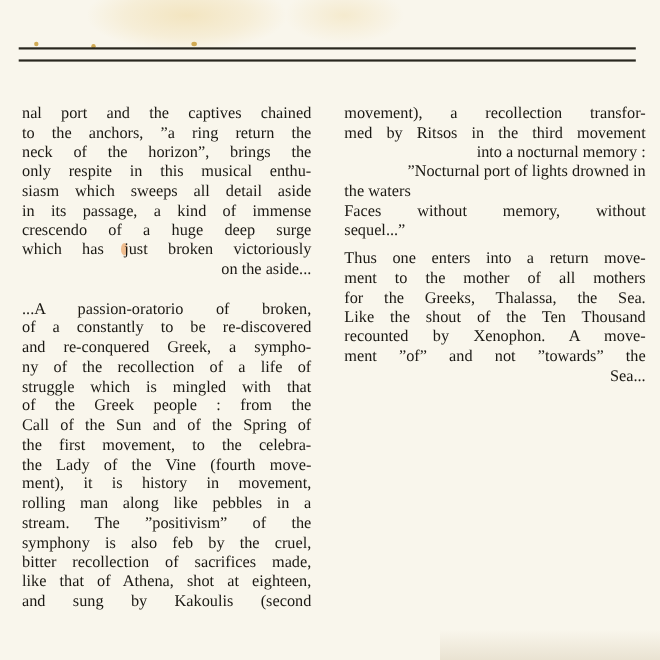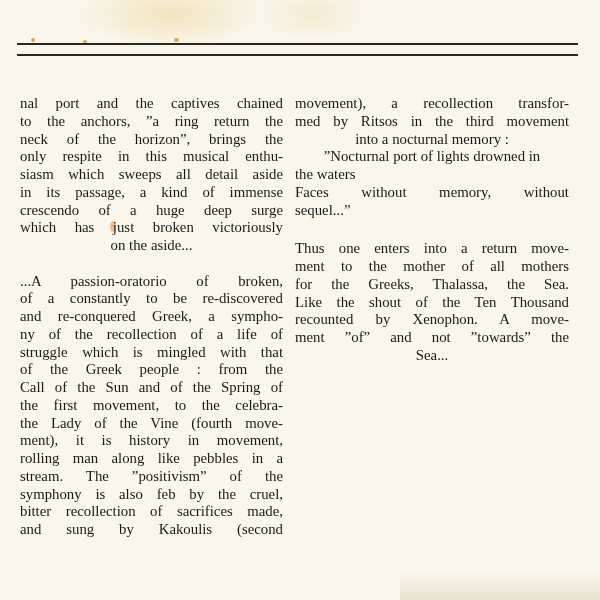--- a/index.html
+++ b/index.html
@@ -33,27 +33,27 @@
   .rule-1 { top:43px; }
   .rule-2 { top:54px; }
 
   
   .col {
     position:absolute; top:95px;
     font-size:14.8px; line-height:17.75px;
     color:#1b1914;
   }
   .col-left  { left:20px;  width:263px; }
-  .col-right { left:295px; width:274px; }
+  .col-right { left:313px; width:274px; }
   .paragraph { width:100%; }
   .col-left  .paragraph + .paragraph { margin-top:17.75px; }
-  .col-right .paragraph + .paragraph { margin-top:21px; }
+  .col-right .paragraph + .paragraph { margin-top:8px; }
   .line { width:100%; }
   .line.j { text-align:justify; text-align-last:justify; text-justify:inter-word; }
-  .line.l { text-align:center; }
+  .line.l { text-align:right; }
   .line.r { text-align:left; }
 </style>
 </head>
 <body>
 
 <div class="page">
 
   <div class="stain stain-top-left"></div>
   <div class="stain stain-top-mid"></div>
   <div class="speck speck-1"></div>
@@ -85,20 +85,21 @@
         <div class="line j">struggle which is mingled with that</div>
         <div class="line j">of the Greek people : from the</div>
         <div class="line j">Call of the Sun and of the Spring of</div>
         <div class="line j">the first movement, to the celebra-</div>
         <div class="line j">the Lady of the Vine (fourth move-</div>
         <div class="line j">ment), it is history in movement,</div>
         <div class="line j">rolling man along like pebbles in a</div>
         <div class="line j">stream. The ”positivism” of the</div>
         <div class="line j">symphony is also feb by the cruel,</div>
         <div class="line j">bitter recollection of sacrifices made,</div>
+        <div class="line j">like that of Athena, shot at eighteen,</div>
         <div class="line j">and sung by Kakoulis (second</div>
       </div>
     </div>
   <div class="col col-right">
       <div class="paragraph">
         <div class="line j">movement), a recollection transfor-</div>
         <div class="line j">med by Ritsos in the third movement</div>
         <div class="line l">into a nocturnal memory :</div>
         <div class="line l">”Nocturnal port of lights drowned in</div>
         <div class="line r">the waters</div>

